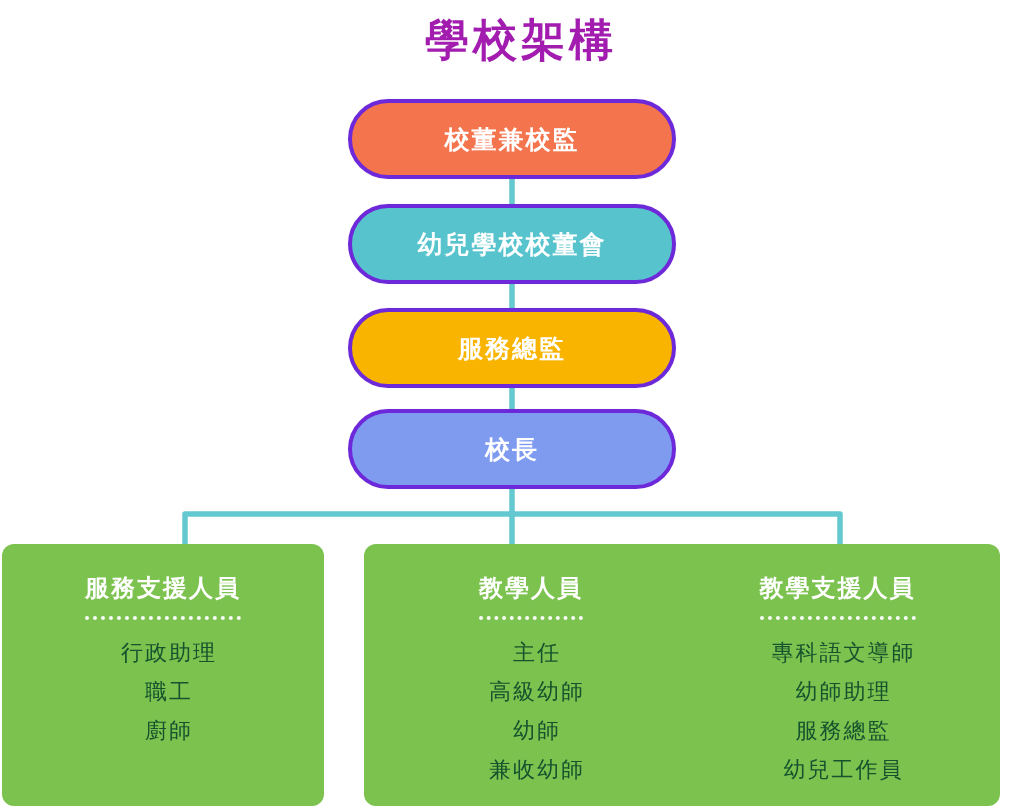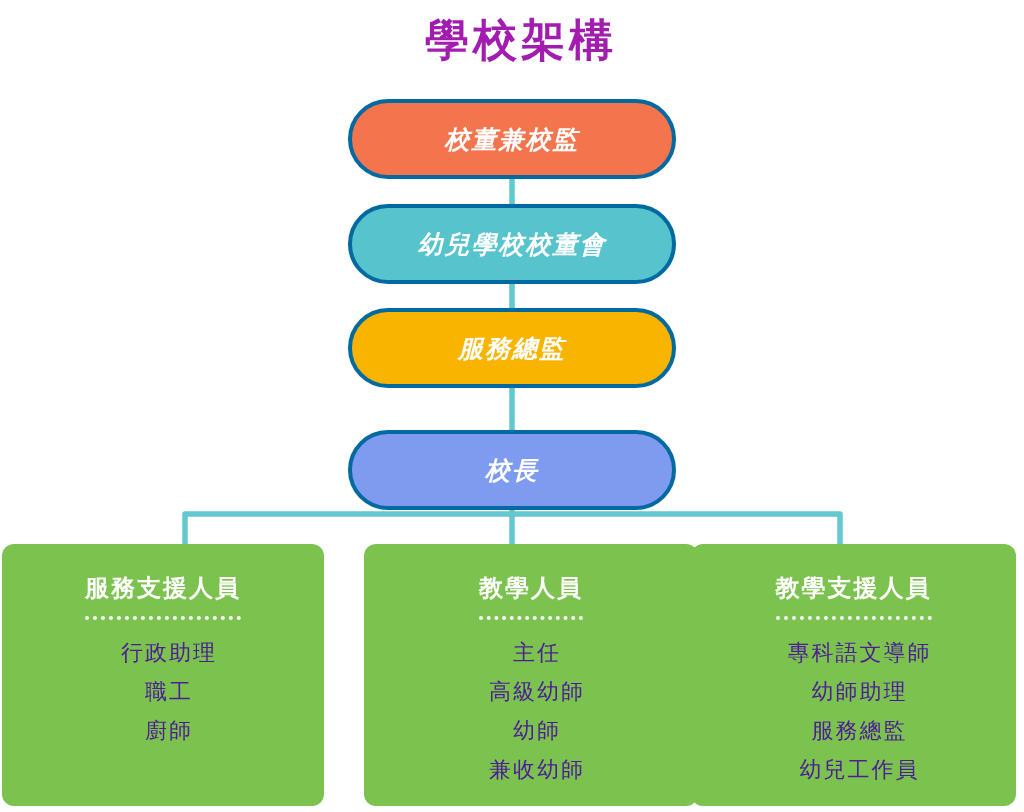--- a/index.html
+++ b/index.html
@@ -39,75 +39,74 @@
     fill: none;
     stroke: #63c8d0;
     stroke-width: 5.5;
     stroke-linejoin: round;
   }
   .pill {
     position: absolute;
     left: 348px;
     width: 320px;
     height: 72px;
-    border: 4px solid #0369a1;
+    border: 4px solid #6d28d9;
     border-radius: 40px;
     display: flex;
     align-items: center;
     justify-content: center;
     z-index: 2;
     box-shadow: 0 0 0 1px rgba(0,0,0,0.02);
-    font-style: italic;
   }
   .pill span {
     color: #ffffff;
     font-size: 25px;
     font-weight: bold;
     letter-spacing: 2px;
   }
   .pill-0 { top:  99px; }
   .pill-1 { top: 204px; }
   .pill-2 { top: 308px; }
-  .pill-3 { top: 430px; }
+  .pill-3 { top: 409px; }
 
   .dept {
     position: absolute;
     top: 544px;
     height: 262px;
     background: #7cc24f;
     z-index: 1;
     display: flex;
     flex-direction: column;
     align-items: center;
     box-sizing: border-box;
     padding-top: 28px;
     border-radius: 12px;
   }
   .dept-0 { left:   2px; width: 322px; }
   .dept-1 { left: 364px; width: 334px; }
-  .dept-2 { left: 691px; width: 325px; }
+  .dept-2 { left: 675px; width: 325px; }
 
   .dept-title {
     display: inline-block;
     color: #ffffff;
     font-size: 24px;
     font-weight: bold;
     letter-spacing: 2px;
     padding-bottom: 12px;
     border-bottom: 4px dotted rgba(255,255,255,0.95);
   }
   .dept-items {
     margin-top: 20px;
     display: flex;
     flex-direction: column;
     align-items: center;
     gap: 13px;
   }
   .dept-item {
-    color: #4c1d95;
+    color: #14532d;
     font-size: 22px;
     line-height: 26px;
     letter-spacing: 2px;
     text-align: center;
     margin-left: 12px;
   }
 </style>
 </head>
 <body>
 

